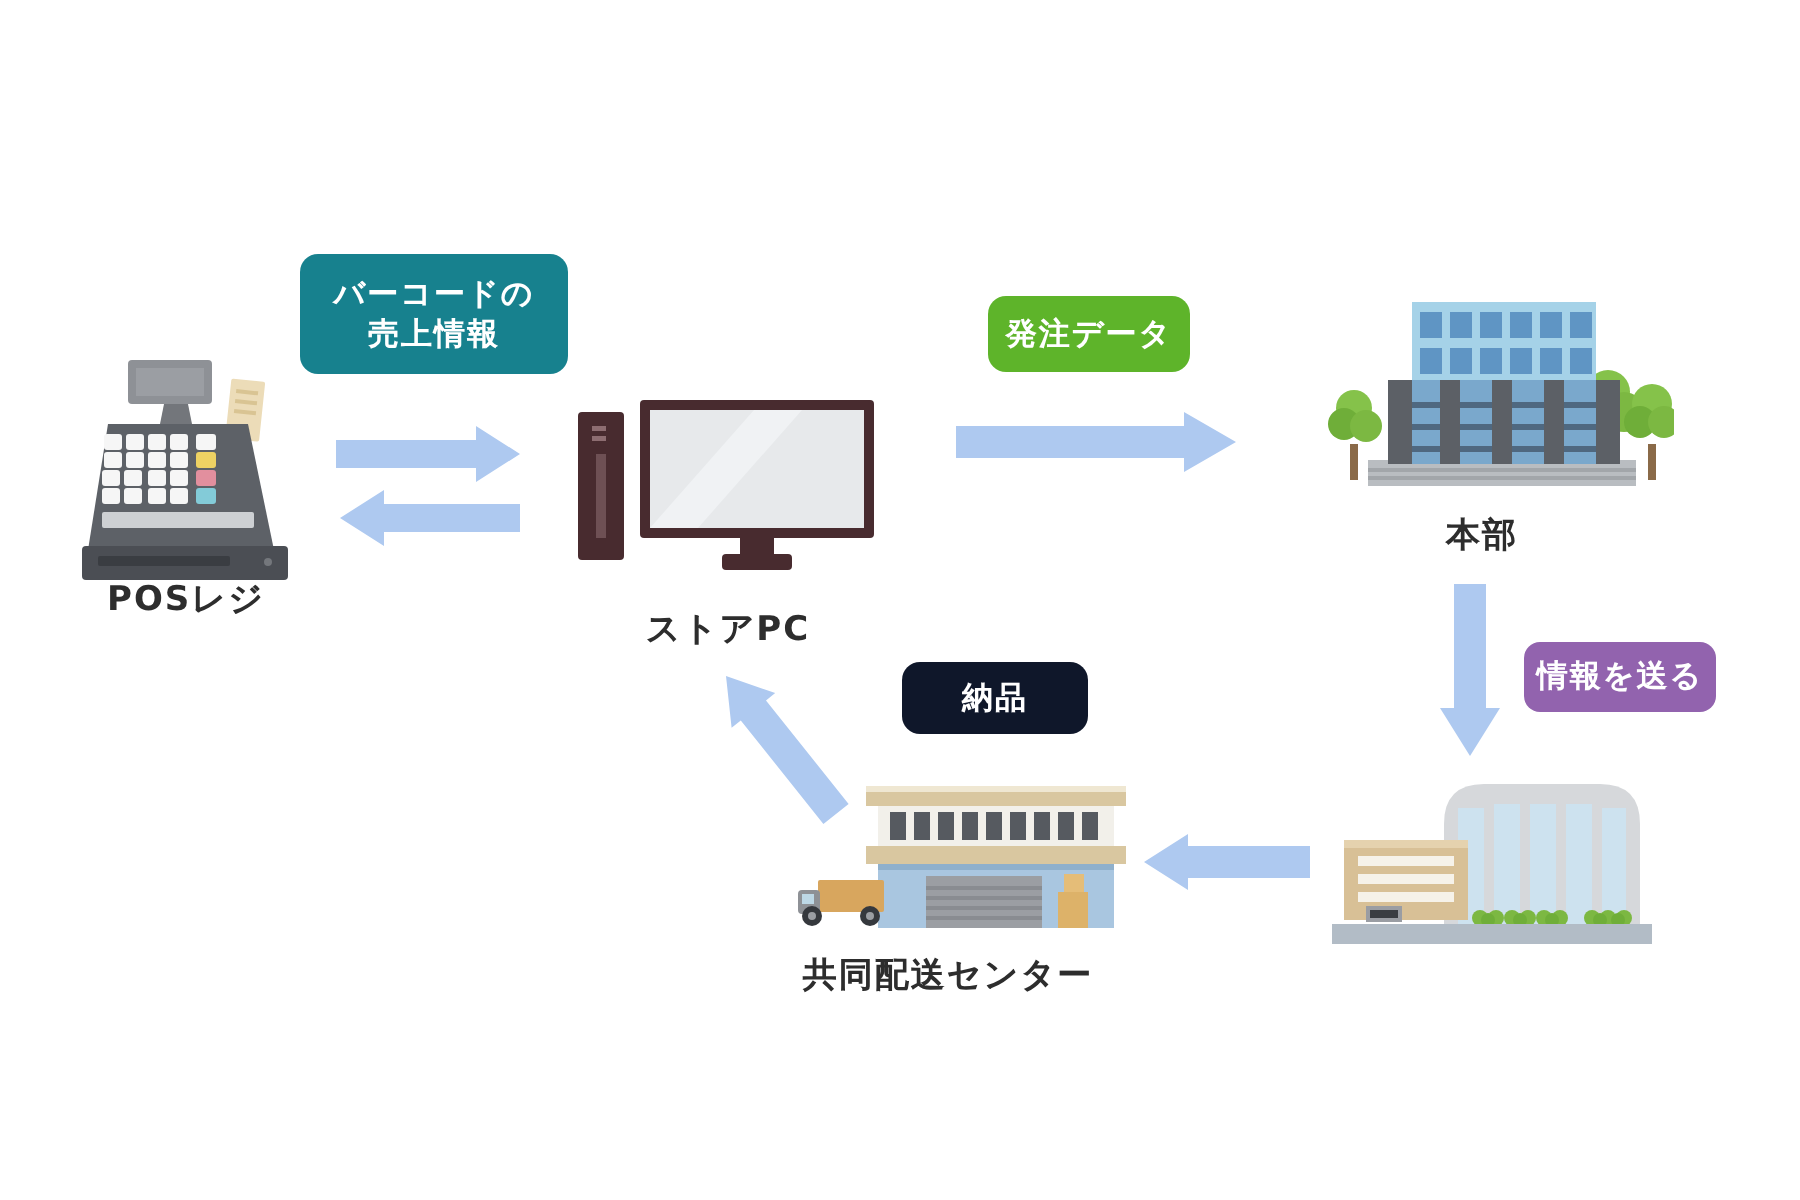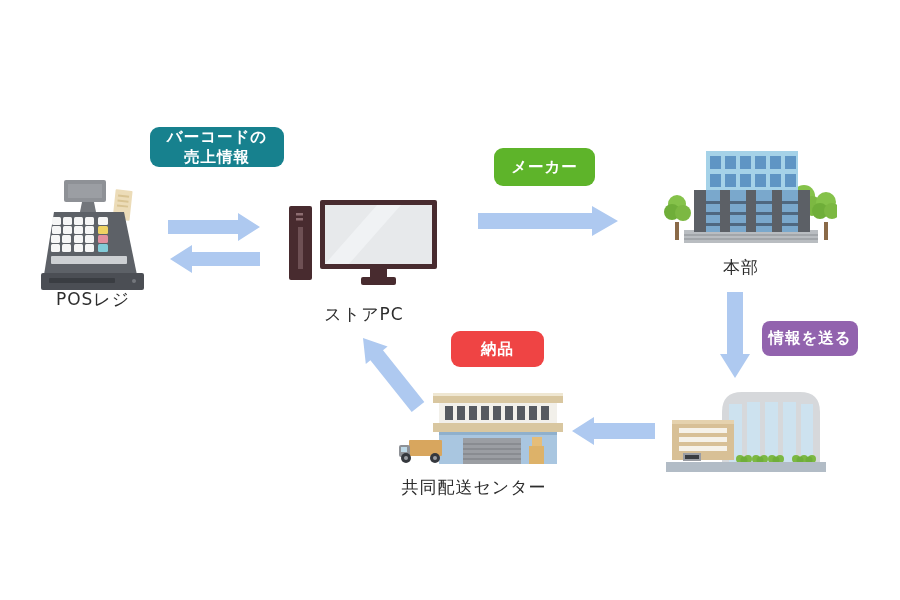--- a/index.html
+++ b/index.html
@@ -2,21 +2,21 @@
 <html><head>
 <meta charset="utf-8">
 <style>
   html,body{margin:0;padding:0;background:#fff;}
   #canvas{
     position:relative;width:900px;height:600px;background:#ffffff;overflow:hidden;
     font-family:"DejaVu Sans","Liberation Sans",sans-serif;
   }
   .abs{position:absolute;}
   .node-label{
-    position:absolute;text-align:center;font-weight:normal;font-size:17px;
+    position:absolute;text-align:center;font-weight:bold;font-size:17px;
     color:#2d2d2d;letter-spacing:1px;white-space:nowrap;
   }
   .badge{
     position:absolute;display:flex;flex-direction:column;align-items:center;justify-content:center;
     border-radius:9px;color:#ffffff;font-weight:bold;font-size:15.5px;line-height:1.3;
     text-align:center;letter-spacing:1px;white-space:nowrap;
   }
   svg{display:block;}
   #arrow-layer{position:absolute;left:0;top:0;}
 </style>
@@ -205,31 +205,31 @@
       <rect x="4" y="55" width="11" height="12" rx="2" fill="#8e9196"></rect>
       <rect x="6" y="57" width="6" height="5" fill="#bdd8e6"></rect>
       <circle cx="11" cy="68" r="5" fill="#35383d"></circle>
         <circle cx="11" cy="68" r="2" fill="#9a9da2"></circle>
       <circle cx="40" cy="68" r="5" fill="#35383d"></circle>
         <circle cx="40" cy="68" r="2" fill="#9a9da2"></circle>
     </g>
   </svg>
   <div class="node-label" style="left:394px;top:476px;width:160px">共同配送センター</div>
 
-  <div class="badge" style="left: 150px; top: 127px; width: 134px; height: 40px; background: rgb(23, 129, 142);">
+  <div class="badge" style="left: 150px; top: 127px; width: 134px; height: 60px; background: rgb(23, 129, 142);">
     <span>バーコードの</span>
     <span>売上情報</span>
   </div>
 
   <div class="badge" style="left: 494px; top: 148px; width: 101px; height: 38px; background: rgb(94, 180, 42);">
-    <span>メーカー</span>
+    <span>発注データ</span>
   </div>
 
   <div class="badge" style="left: 762px; top: 321px; width: 96px; height: 35px; border-radius: 8px; background: rgb(146, 99, 174);">
     <span>情報を送る</span>
   </div>
 
-  <div class="badge" style="left: 451px; top: 331px; width: 93px; height: 36px; background: #ef4444;">
+  <div class="badge" style="left: 451px; top: 331px; width: 93px; height: 36px; background: #0f172a;">
     <span>納品</span>
   </div>
 
 
 </div>
 
 </body></html>

